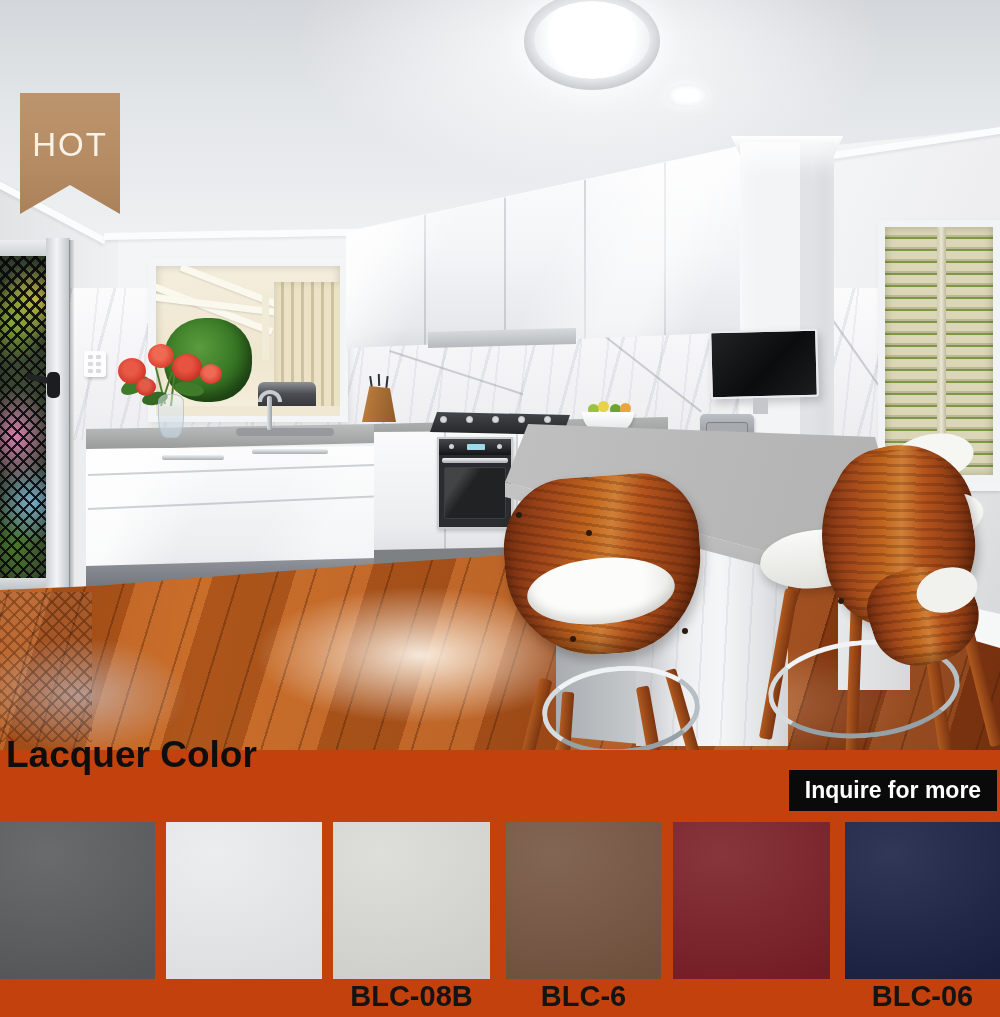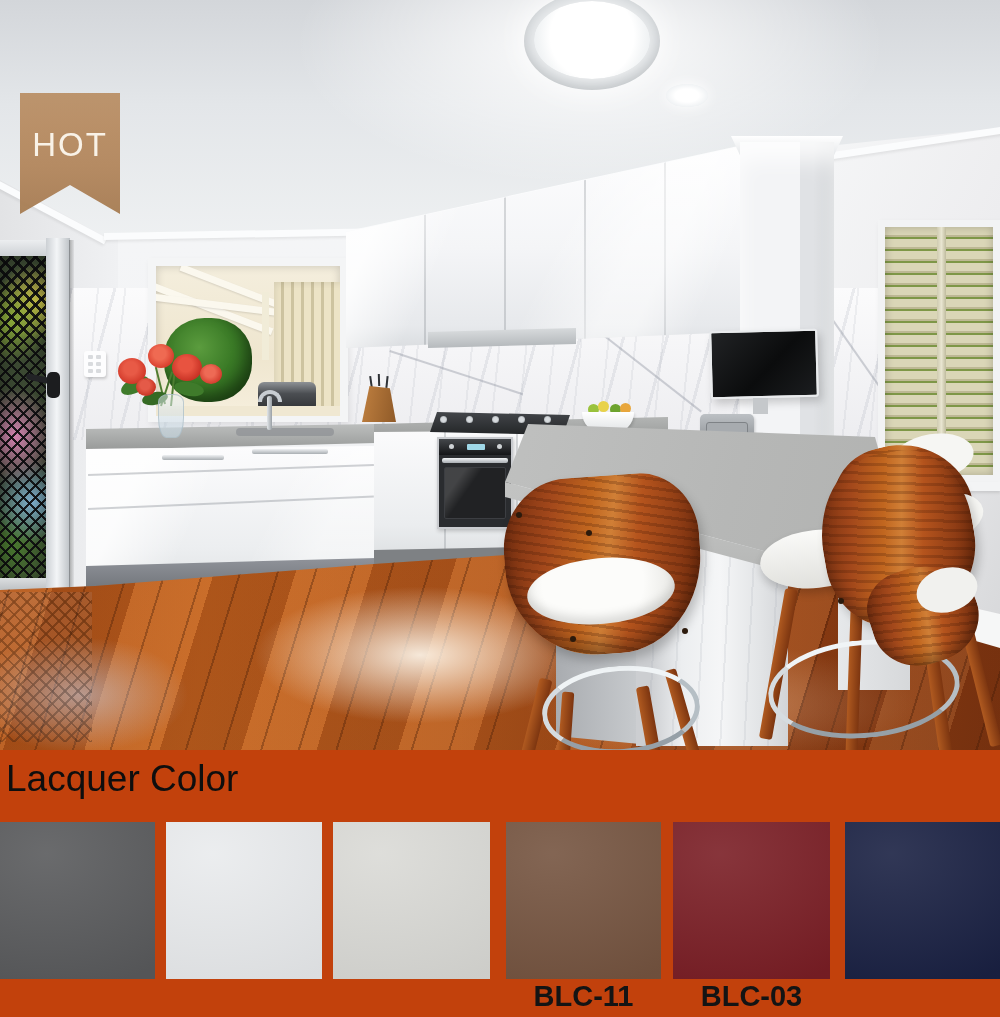--- a/index.html
+++ b/index.html
@@ -247,21 +247,21 @@
   .stoolB .l4{left:220px;top:148px;width:12px;height:152px;transform:rotate(-14deg);}
   .stoolB .ring{left:16px;top:192px;width:192px;height:98px;transform:rotate(-5deg);}
 
   
   .badge{left:20px;top:93px;width:100px;height:121px;opacity:.97;
     clip-path:polygon(0 0,100% 0,100% 100%,50% 76%,0 100%);
     background:linear-gradient(180deg,#bb9169 0%,#b3885e 60%,#a87e55 100%);}
   .badge-text{left:0;top:33px;width:100%;text-align:center;color:#f9f2e7;font-size:33px;letter-spacing:2px;font-weight:400;}
 
   
-  .section-title{left:6px;top:758px;font-size:37px;font-weight:400;color:#0e0e0e;letter-spacing:0;}
+  .section-title{left:6px;top:734px;font-size:37px;font-weight:700;color:#0e0e0e;letter-spacing:0;}
   .inquire-btn{left:789px;top:770px;width:208px;height:41px;background:#0a0a0a;border:none;
     color:#ffffff;font-size:23px;font-weight:700;font-family:"Liberation Sans",sans-serif;
     display:flex;align-items:center;justify-content:center;cursor:pointer;}
   .swatch{top:822px;height:157px;}
   .swatch-label{top:980px;height:32px;font-size:29px;font-weight:700;color:#141414;text-align:center;line-height:32px;}
   .sw1{left:0;width:155px;} .swl1{left:0;width:155px;}
   .sw2{left:166px;width:156px;} .swl2{left:166px;width:156px;}
   .sw3{left:333px;width:157px;} .swl3{left:333px;width:157px;}
   .sw4{left:506px;width:155px;} .swl4{left:506px;width:155px;}
   .sw5{left:673px;width:157px;} .swl5{left:673px;width:157px;}
@@ -433,36 +433,38 @@
       <div class="screw" style="left:70px;top:166px;"></div>
       <div class="screw" style="left:182px;top:158px;"></div>
     </div>
 
     <div class="badge">
       <div class="badge-text">HOT</div>
     </div>
   </div>
 
   <div class="section-title">Lacquer Color</div>
+  <button class="inquire-btn">Inquire for more</button>
 
   <div class="swatch sw1" style="background-color: rgb(89, 90, 92);">
       <div class="sheen"></div>
     </div>
   <div class="swatch sw2" style="background-color: rgb(233, 235, 237);">
       <div class="sheen"></div>
     </div>
   <div class="swatch sw3" style="background-color: rgb(218, 218, 214);">
       <div class="sheen"></div>
     </div>
   <div class="swatch sw4" style="background-color: rgb(117, 84, 64);">
       <div class="sheen"></div>
     </div>
   <div class="swatch sw5" style="background-color: rgb(122, 30, 37);">
       <div class="sheen"></div>
     </div>
   <div class="swatch sw6" style="background-color: rgb(26, 33, 67);">
       <div class="sheen"></div>
     </div>
 
-  <div class="swatch-label swl4">BLC-11</div>
-  <div class="swatch-label swl5">BLC-03</div>
+  <div class="swatch-label swl3">BLC-08B</div>
+  <div class="swatch-label swl4">BLC-6</div>
+  <div class="swatch-label swl6">BLC-06</div>
 
 </div>
 
 </body></html>

